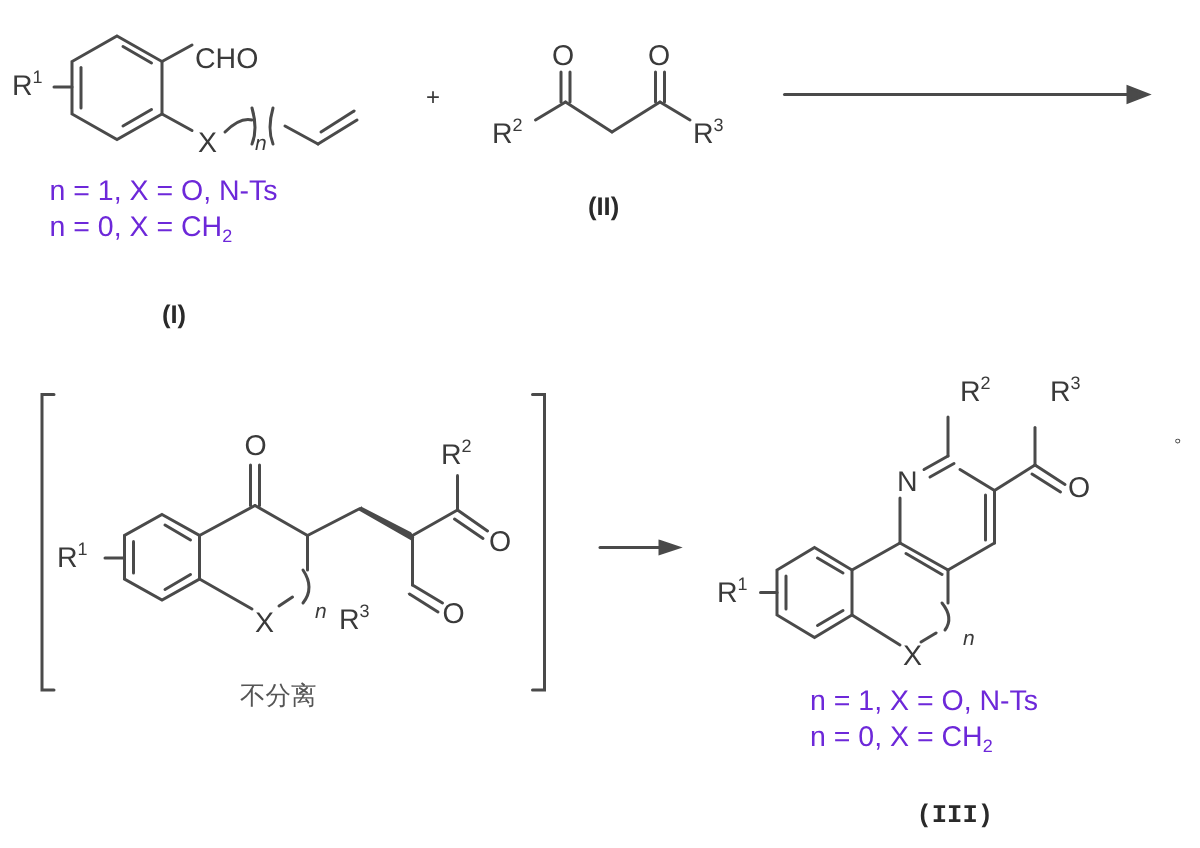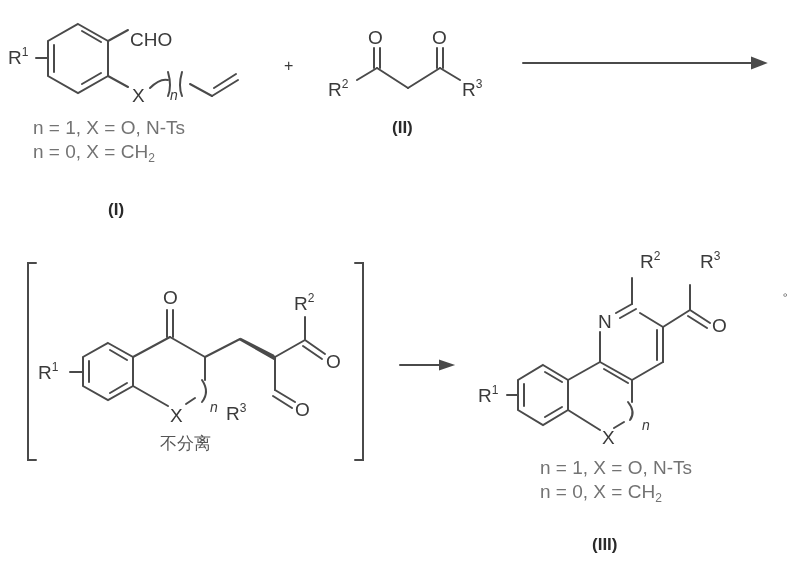--- a/index.html
+++ b/index.html
@@ -1,20 +1,20 @@
 <!DOCTYPE html>
 <html><head>
 <meta charset="utf-8">
 <style>
   html, body { margin: 0; padding: 0; background: #ffffff; }
   body { width: 800px; height: 565px; position: relative; overflow: hidden;
          font-family: "Liberation Sans", sans-serif; color: #3a3a3a; }
   #scheme { position: absolute; left: 0; top: 0; }
   .lbl { position: absolute; font-family: "Liberation Sans", sans-serif; font-size: 19px; color: #3a3a3a; line-height: 1; white-space: nowrap; }
-  .cap { position: absolute; font-family: "Liberation Sans", sans-serif; font-size: 19px; color: #737373; white-space: nowrap; line-height: 1.25; }
+  .cap { position: absolute; font-family: "Liberation Sans", sans-serif; font-size: 19px; color: #6d28d9; white-space: nowrap; line-height: 1.25; }
   .cmpd { position: absolute; font-family: "Liberation Sans", sans-serif; font-size: 17px; font-weight: bold; color: #2a2a2a; }
   .cn { position: absolute; font-family: "DejaVu Serif", serif; font-size: 17px; color: #555; }
   .sub { font-size: 12px; position: relative; top: 4px; }
   .sup { font-size: 12px; position: relative; top: -8px; }
   .it { font-style: italic; font-size: 14px; }
 </style>
 </head>
 <body>
 
 <svg id="scheme" width="800" height="565" viewBox="0 0 800 565">
@@ -127,38 +127,38 @@
   <div><span>n = 0, X = CH</span><span class="sub">2</span></div>
 </div>
 <span class="cmpd" style="left:108px;top:200px;">(I)</span>
 
 <span class="lbl" style="left:284px;top:58px;font-size:16px;">+</span>
 
 <span class="lbl" style="left:368px;top:28px;">O</span>
 <span class="lbl" style="left:432px;top:28px;">O</span>
 <span class="lbl" style="left:328px;top:80px;"><span>R</span><span class="sup">2</span></span>
 <span class="lbl" style="left:462px;top:80px;"><span>R</span><span class="sup">3</span></span>
-<span class="cmpd" style="left:392px;top:118px;">(II)</span>
+<span class="cmpd" style="left:392px;top:128px;">(II)</span>
 
 <span class="lbl" style="left:163px;top:288px;">O</span>
 <span class="lbl" style="left:38px;top:363px;"><span>R</span><span class="sup">1</span></span>
 <span class="lbl" style="left:294px;top:294px;"><span>R</span><span class="sup">2</span></span>
 <span class="lbl" style="left:326px;top:352px;">O</span>
 <span class="lbl" style="left:170px;top:406px;">X</span>
 <span class="lbl it" style="left:210px;top:400px;">n</span>
 <span class="lbl" style="left:226px;top:404px;"><span>R</span><span class="sup">3</span></span>
 <span class="lbl" style="left:295px;top:400px;">O</span>
-<span class="cn" style="left:160px;top:432px;text-align:right;">不分离</span>
+<span class="cn" style="left:160px;top:452px;text-align:right;">不分离</span>
 
 <span class="lbl" style="left:640px;top:252px;"><span>R</span><span class="sup">2</span></span>
 <span class="lbl" style="left:700px;top:252px;"><span>R</span><span class="sup">3</span></span>
 <span class="lbl" style="left:598px;top:312px;">N</span>
 <span class="lbl" style="left:712px;top:316px;">O</span>
 <span class="lbl" style="left:478px;top:386px;"><span>R</span><span class="sup">1</span></span>
 <span class="lbl" style="left:602px;top:428px;">X</span>
 <span class="lbl it" style="left:642px;top:418px;">n</span>
 <div class="cap" style="left:540px;top:456px;">
   <div>n = 1, X = O, N-Ts</div>
   <div><span>n = 0, X = CH</span><span class="sub">2</span></div>
 </div>
-<span class="cmpd" style="left:592px;top:535px;">(III)</span>
+<span class="cmpd" style="left:611px;top:535px;font-family:Liberation Mono, monospace;">(III)</span>
 
 <span class="lbl" style="left:782px;top:282px;font-size:15px;">。</span>
 
 </body></html>

